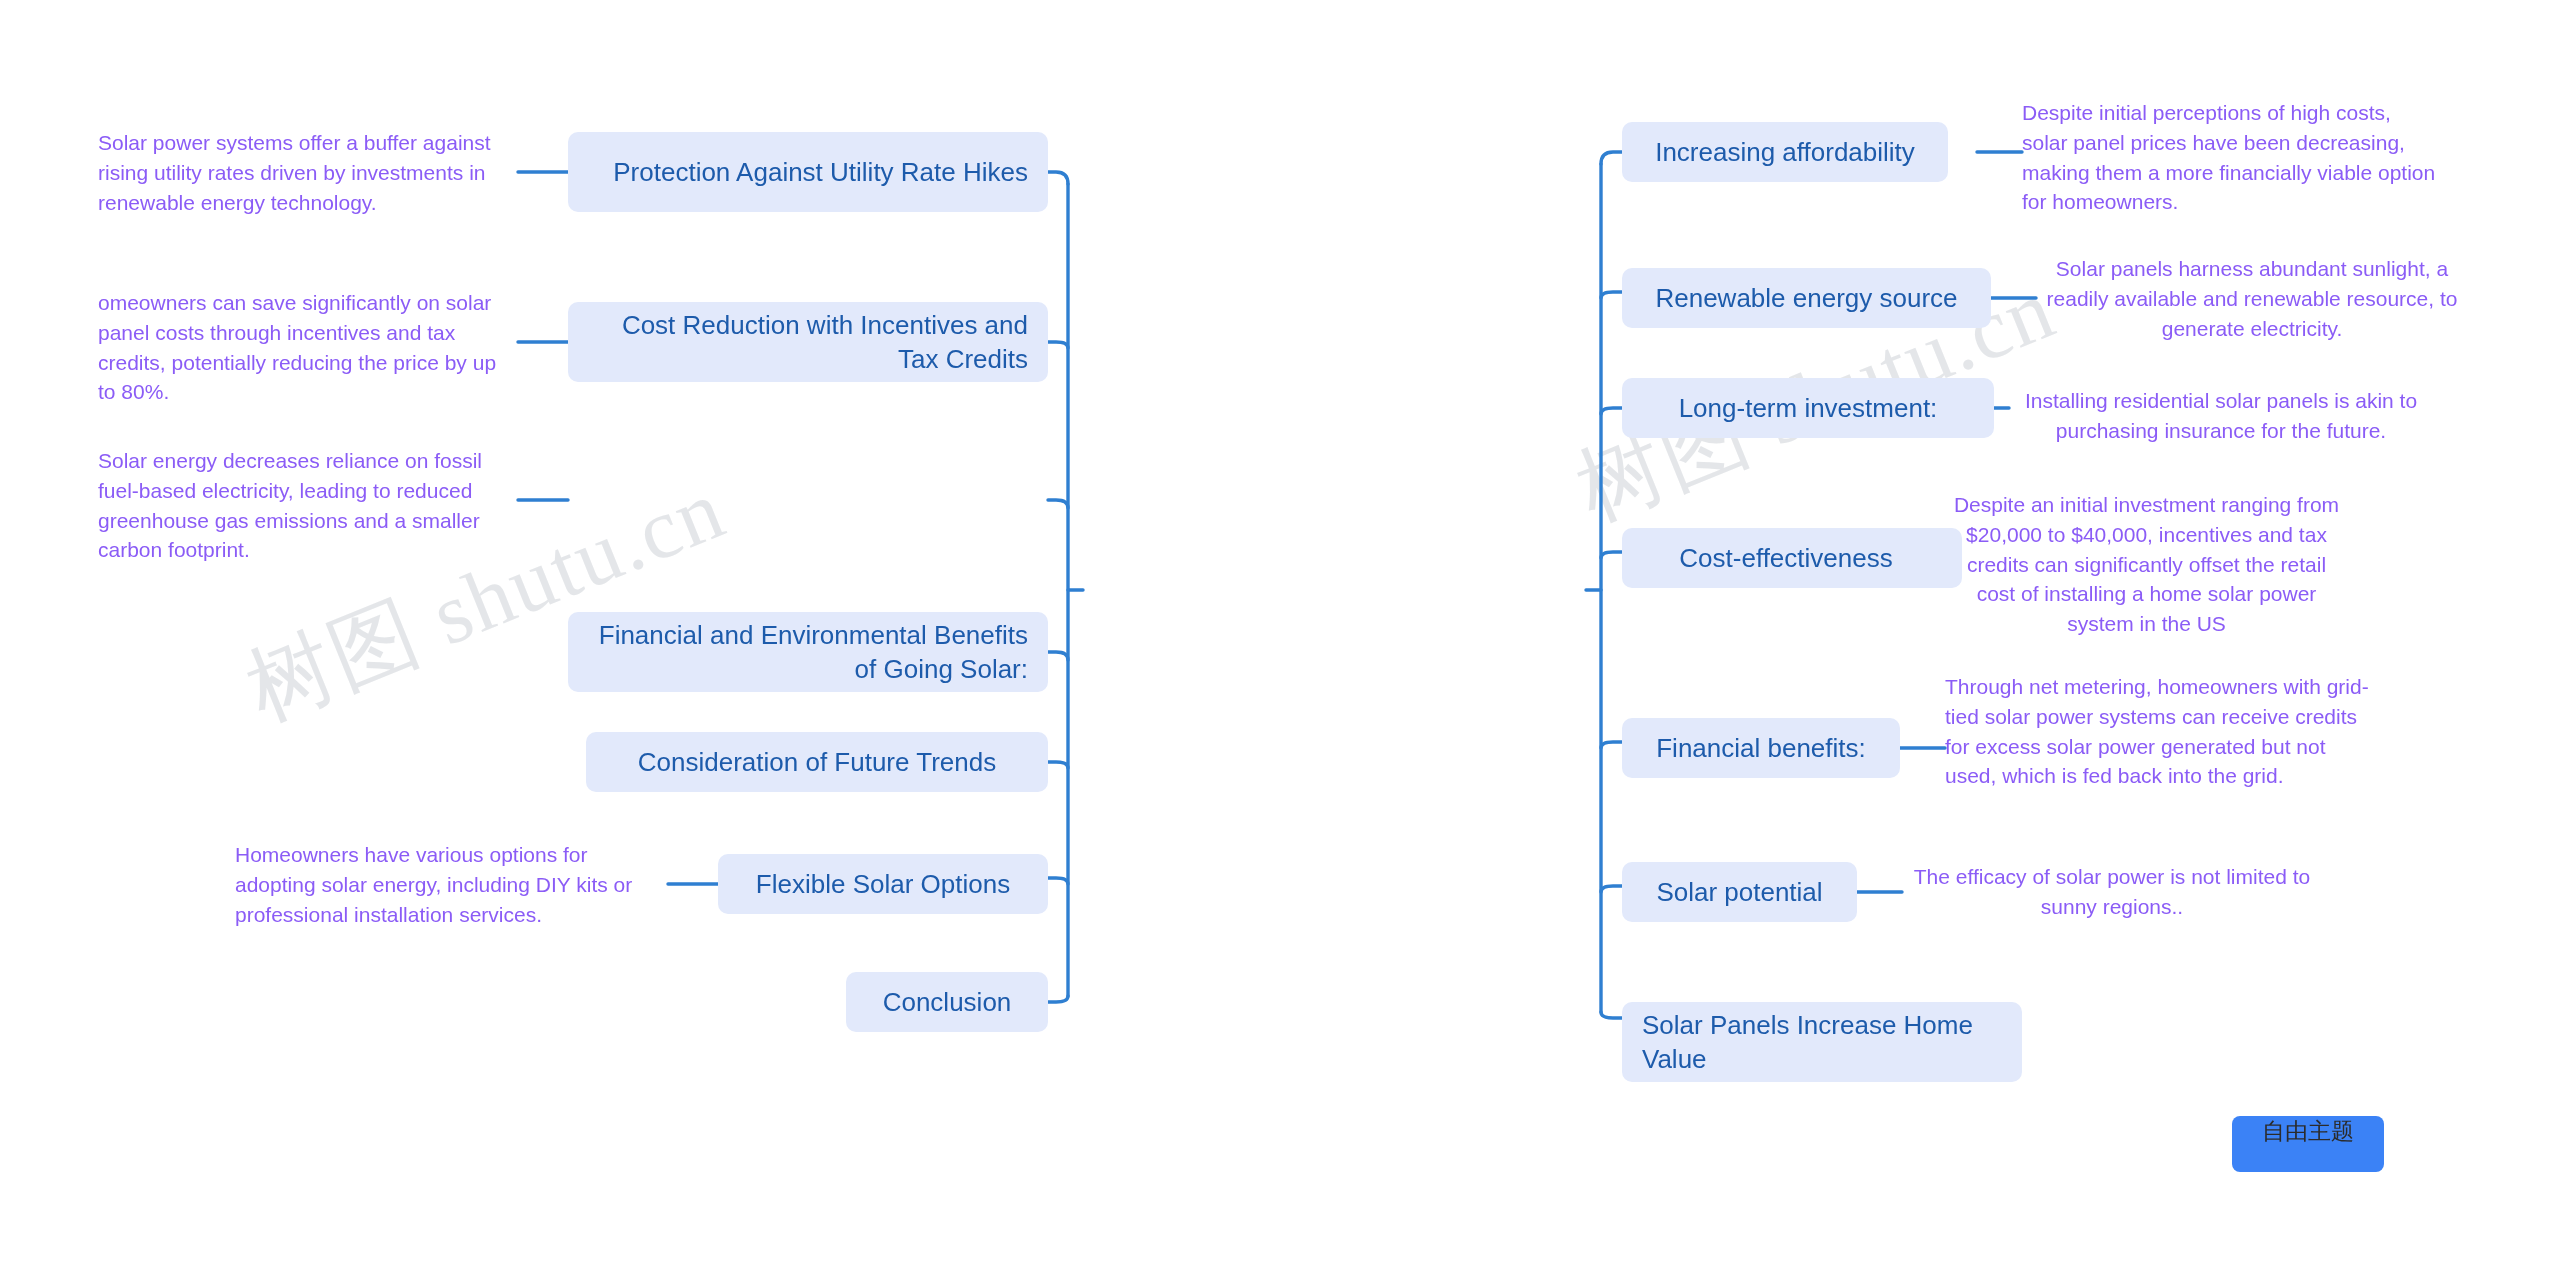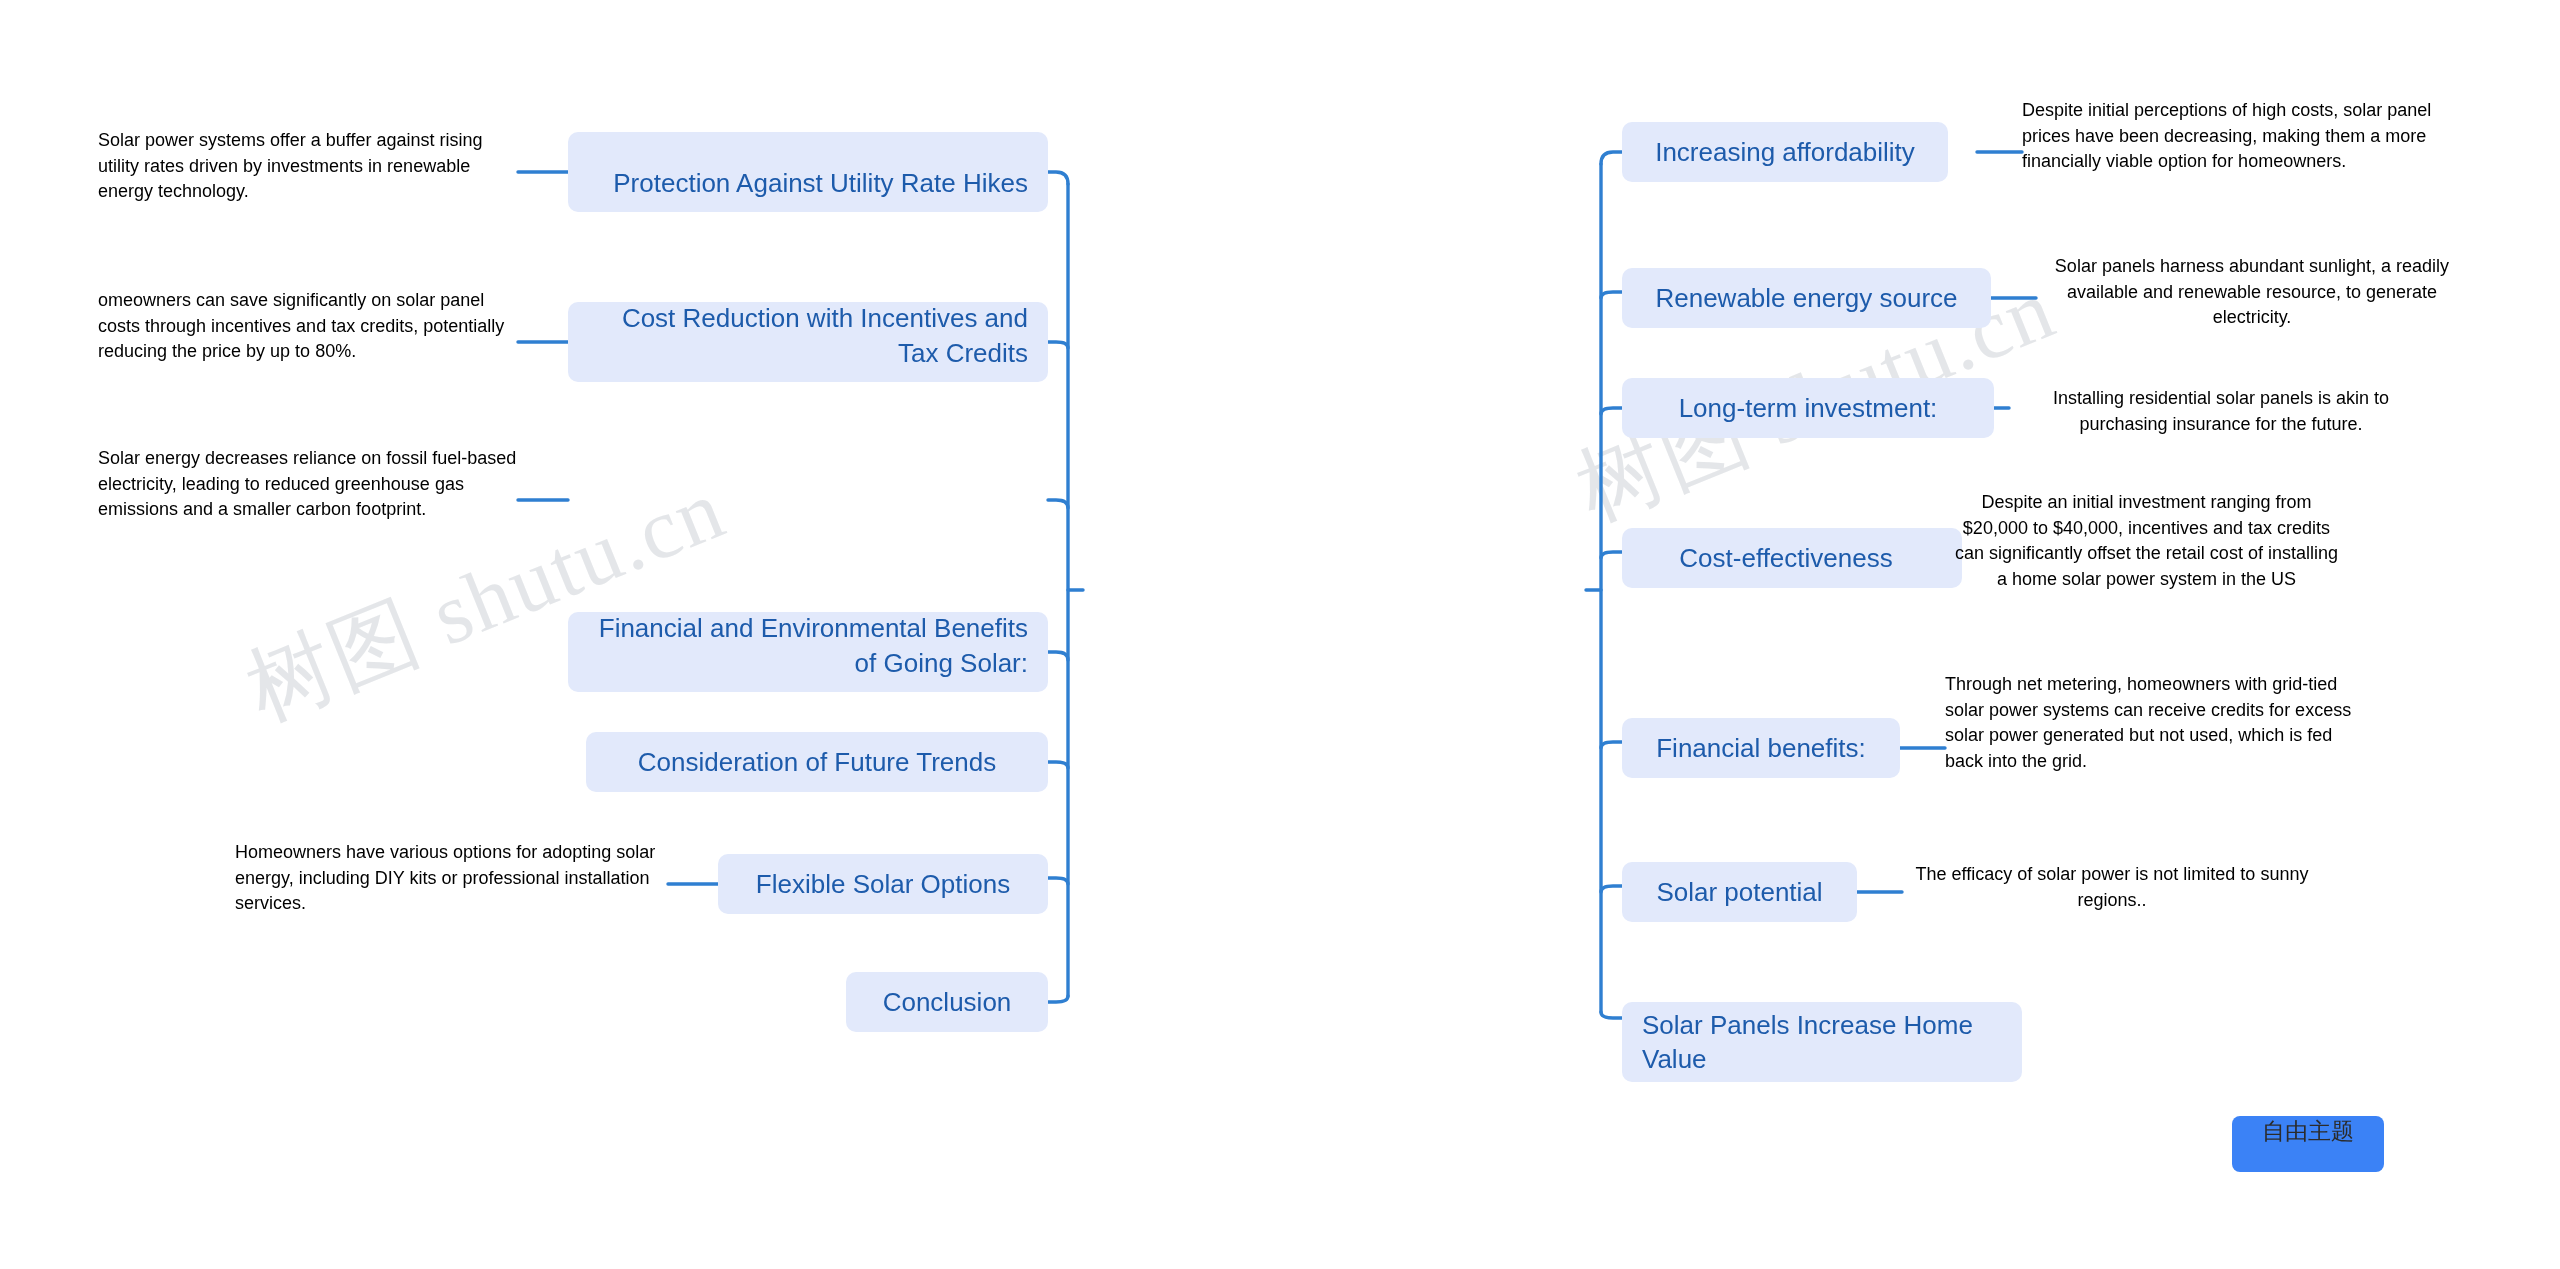--- a/index.html
+++ b/index.html
@@ -60,28 +60,28 @@
   }
   .node.center {
     background: #337fe0;
     color: #ffffff;
     border-radius: 12px;
     font-size: 34px;
     justify-content: center;
     text-align: center;
     line-height: 1.3;
   }
-  .node.ralign { justify-content: flex-end; text-align: right; align-items: flex-end; }
+  .node.ralign { justify-content: flex-end; text-align: right; }
   .node.calign { justify-content: center; text-align: center; }
 
   
   .leaf {
     position: absolute;
-    color: #000000;
-    font-size: 18px;
+    color: #8b5cf6;
+    font-size: 21px;
     line-height: 1.42;
     z-index: 20;
     box-sizing: border-box;
   }
   .leaf.calign { text-align: center; }
   .leaf.lalign { text-align: left; }
 
   
   #free-theme {
     position: absolute;

